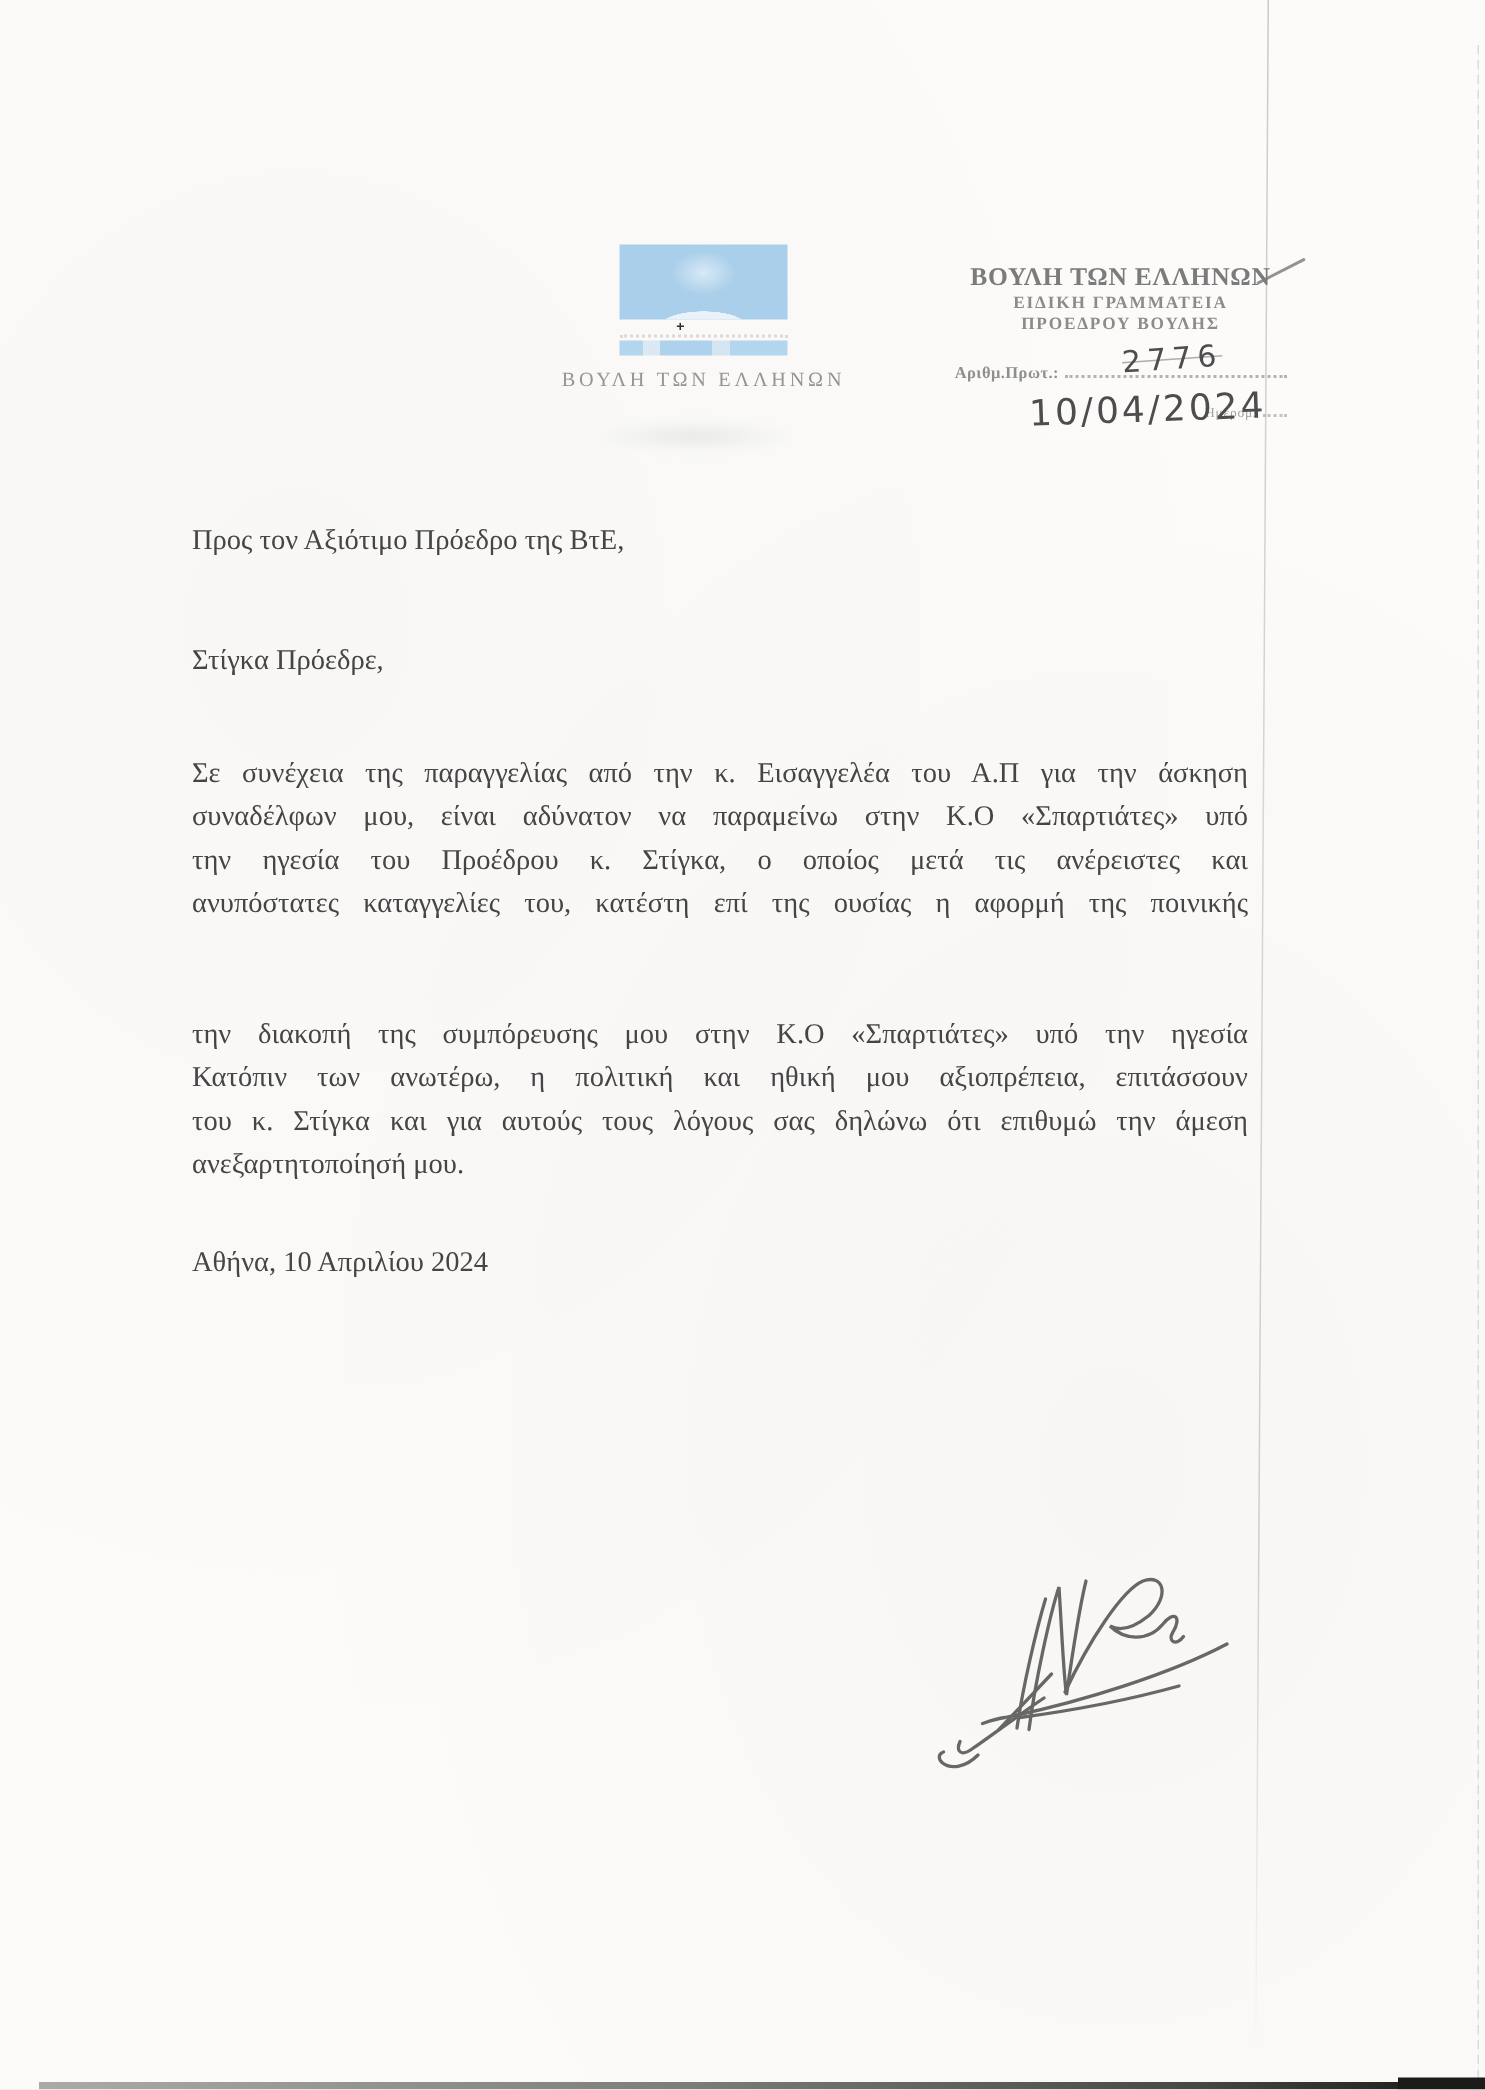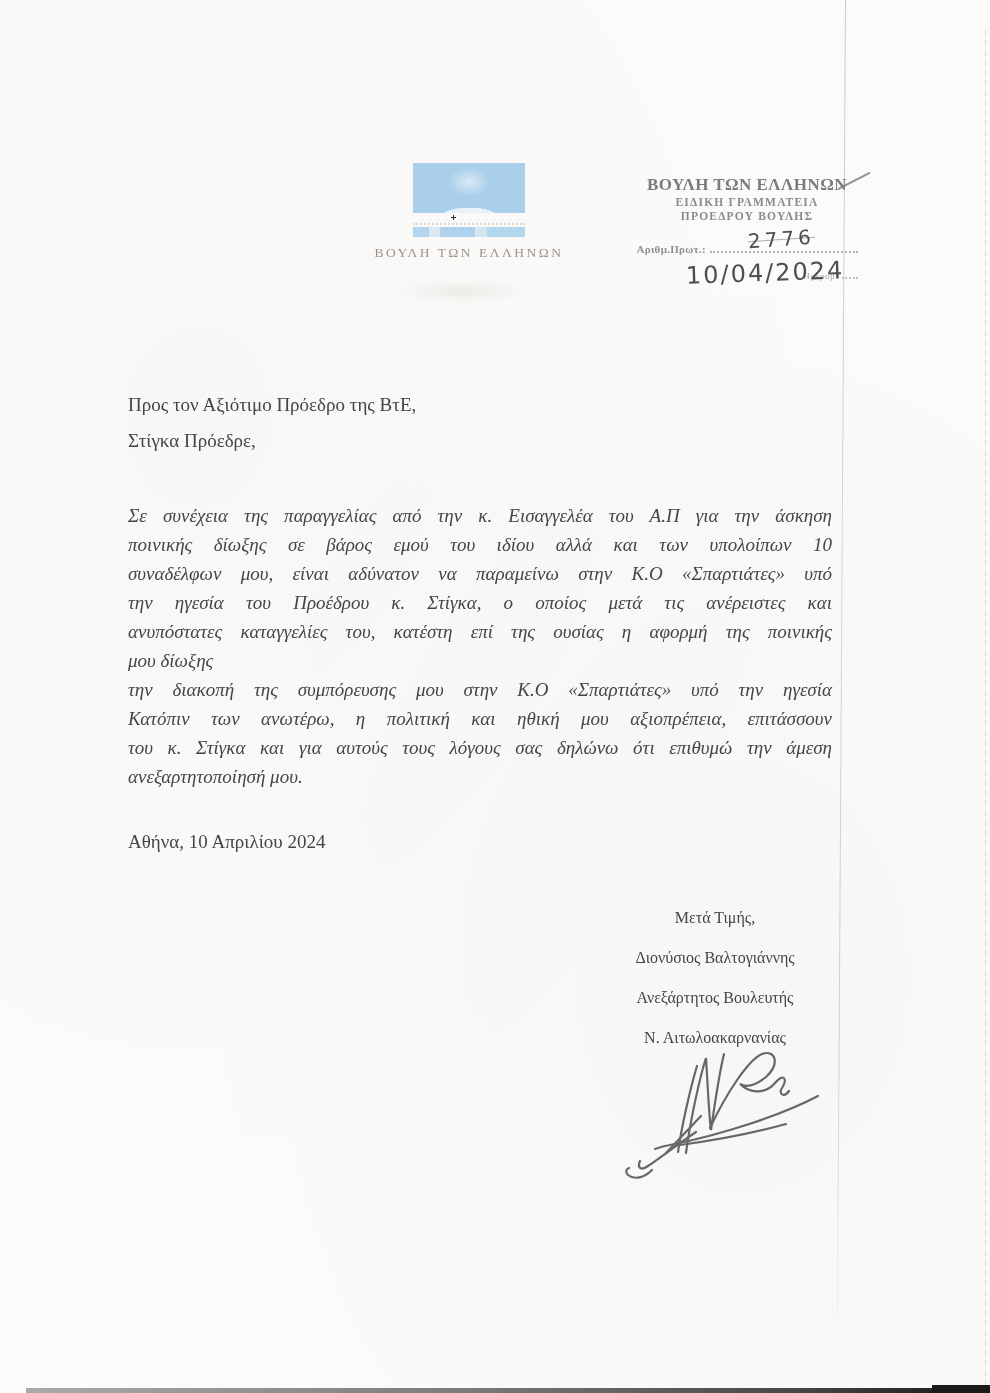--- a/index.html
+++ b/index.html
@@ -54,23 +54,23 @@
   .hand{font-family:"DejaVu Sans",sans-serif;color:#4d4d4d;}
   .proto-number{position:absolute;left:112px;top:-12px;font-size:20px;letter-spacing:4px;
     transform:rotate(-4deg);text-decoration:line-through;text-decoration-thickness:1px;text-decoration-color:rgba(77,77,77,.45);}
   .date-row{position:relative;margin-top:8px;text-align:right;height:26px;}
   .date-label{font-size:9px;color:#a0a09e;letter-spacing:.5px;}
   .date-dots{display:inline-block;width:16px;height:8px;border-bottom:2px dotted #aaa;opacity:.7;}
   .date-value{position:absolute;left:50px;top:-6px;font-size:24px;letter-spacing:2px;transform:rotate(-2deg);white-space:nowrap;}
 
   
   .letter{position:absolute;left:128px;top:0;width:704px;font-size:19px;filter:blur(.2px);}
-  .recipient{position:absolute;top:350px;left:0;white-space:nowrap;margin-top:44px;}
+  .recipient{position:absolute;top:350px;left:0;white-space:nowrap;}
   .salutation{position:absolute;top:430px;left:0;white-space:nowrap;}
-  .para{position:absolute;left:0;width:704px;font-style:italic;}
+  .para{position:absolute;left:0;width:704px;}
   .para1{top:501px;}
   .para2{top:675px;}
   .para .line{line-height:29px;text-align:justify;text-align-last:justify;}
   .para .line.last{text-align-last:left;}
   .dateline{position:absolute;top:831px;left:0;width:704px;text-align:left;padding-right:12px;box-sizing:border-box;}
   .closing{position:absolute;left:560px;top:898px;width:310px;text-align:center;}
   .closing div{line-height:40px;white-space:nowrap;}
   .signature{position:absolute;left:608px;top:1032px;z-index:3;}
 </style>
 </head>
@@ -113,43 +113,35 @@
   </div>
 
   <div class="letter">
 
     <div class="recipient">Προς τον Αξιότιμο Πρόεδρο της ΒτΕ,</div>
 
     <div class="salutation">Στίγκα Πρόεδρε,</div>
 
     <div class="para para1">
       <div class="line">Σε συνέχεια της παραγγελίας από την κ. Εισαγγελέα του Α.Π  για την άσκηση</div>
-      <div class="line">ποινικής δίωξης σε βάρος εμού του ιδίου αλλά και των υπολοίπων 10</div>
       <div class="line">συναδέλφων μου, είναι αδύνατον  να παραμείνω στην Κ.Ο «Σπαρτιάτες» υπό</div>
       <div class="line">την ηγεσία του Προέδρου κ. Στίγκα, ο οποίος μετά τις ανέρειστες και</div>
       <div class="line">ανυπόστατες καταγγελίες του,  κατέστη επί της ουσίας η αφορμή της ποινικής</div>
-      <div class="line last">μου δίωξης</div>
     </div>
 
     <div class="para para2">
       <div class="line">την διακοπή της συμπόρευσης μου στην Κ.Ο «Σπαρτιάτες» υπό την ηγεσία</div>
       <div class="line">Κατόπιν των ανωτέρω, η πολιτική  και ηθική μου αξιοπρέπεια, επιτάσσουν</div>
       <div class="line">του κ. Στίγκα και για αυτούς τους λόγους σας δηλώνω ότι επιθυμώ την άμεση</div>
       <div class="line last">ανεξαρτητοποίησή μου.</div>
     </div>
 
     <div class="dateline">Αθήνα, 10 Απριλίου 2024</div>
   </div>
 
-  <div class="closing">
-    <div>Μετά Τιμής,</div>
-    <div>Διονύσιος Βαλτογιάννης</div>
-    <div>Ανεξάρτητος Βουλευτής</div>
-    <div>Ν. Αιτωλοακαρνανίας</div>
-  </div>
 
   <svg class="signature" width="250" height="150" viewBox="0 0 250 150" fill="none">
     <g stroke="#4e4e4e" stroke-width="2.2" stroke-linecap="round" fill="none" opacity="0.85">
       <path d="M70 120 C74 92 83 54 89 34"></path>
       <path d="M78 121 C82 90 92 44 98 26 C100 58 101 84 103 98 C107 70 112 38 116 22"></path>
       <path d="M102 96 C118 62 140 28 154 22 C168 17 172 32 158 45 C148 53 139 56 132 52 C141 61 157 63 167 51 C175 41 180 46 174 56 C170 62 176 66 181 59"></path>
       <path d="M210 64 C172 84 112 103 62 113 C55 114 50 116 47 117"></path>
       <path d="M178 92 C142 102 102 109 72 113"></path>
       <path d="M93 84 L58 121"></path>
       <path d="M88 100 C70 112 52 126 40 134 C33 139 29 136 32 129"></path>

